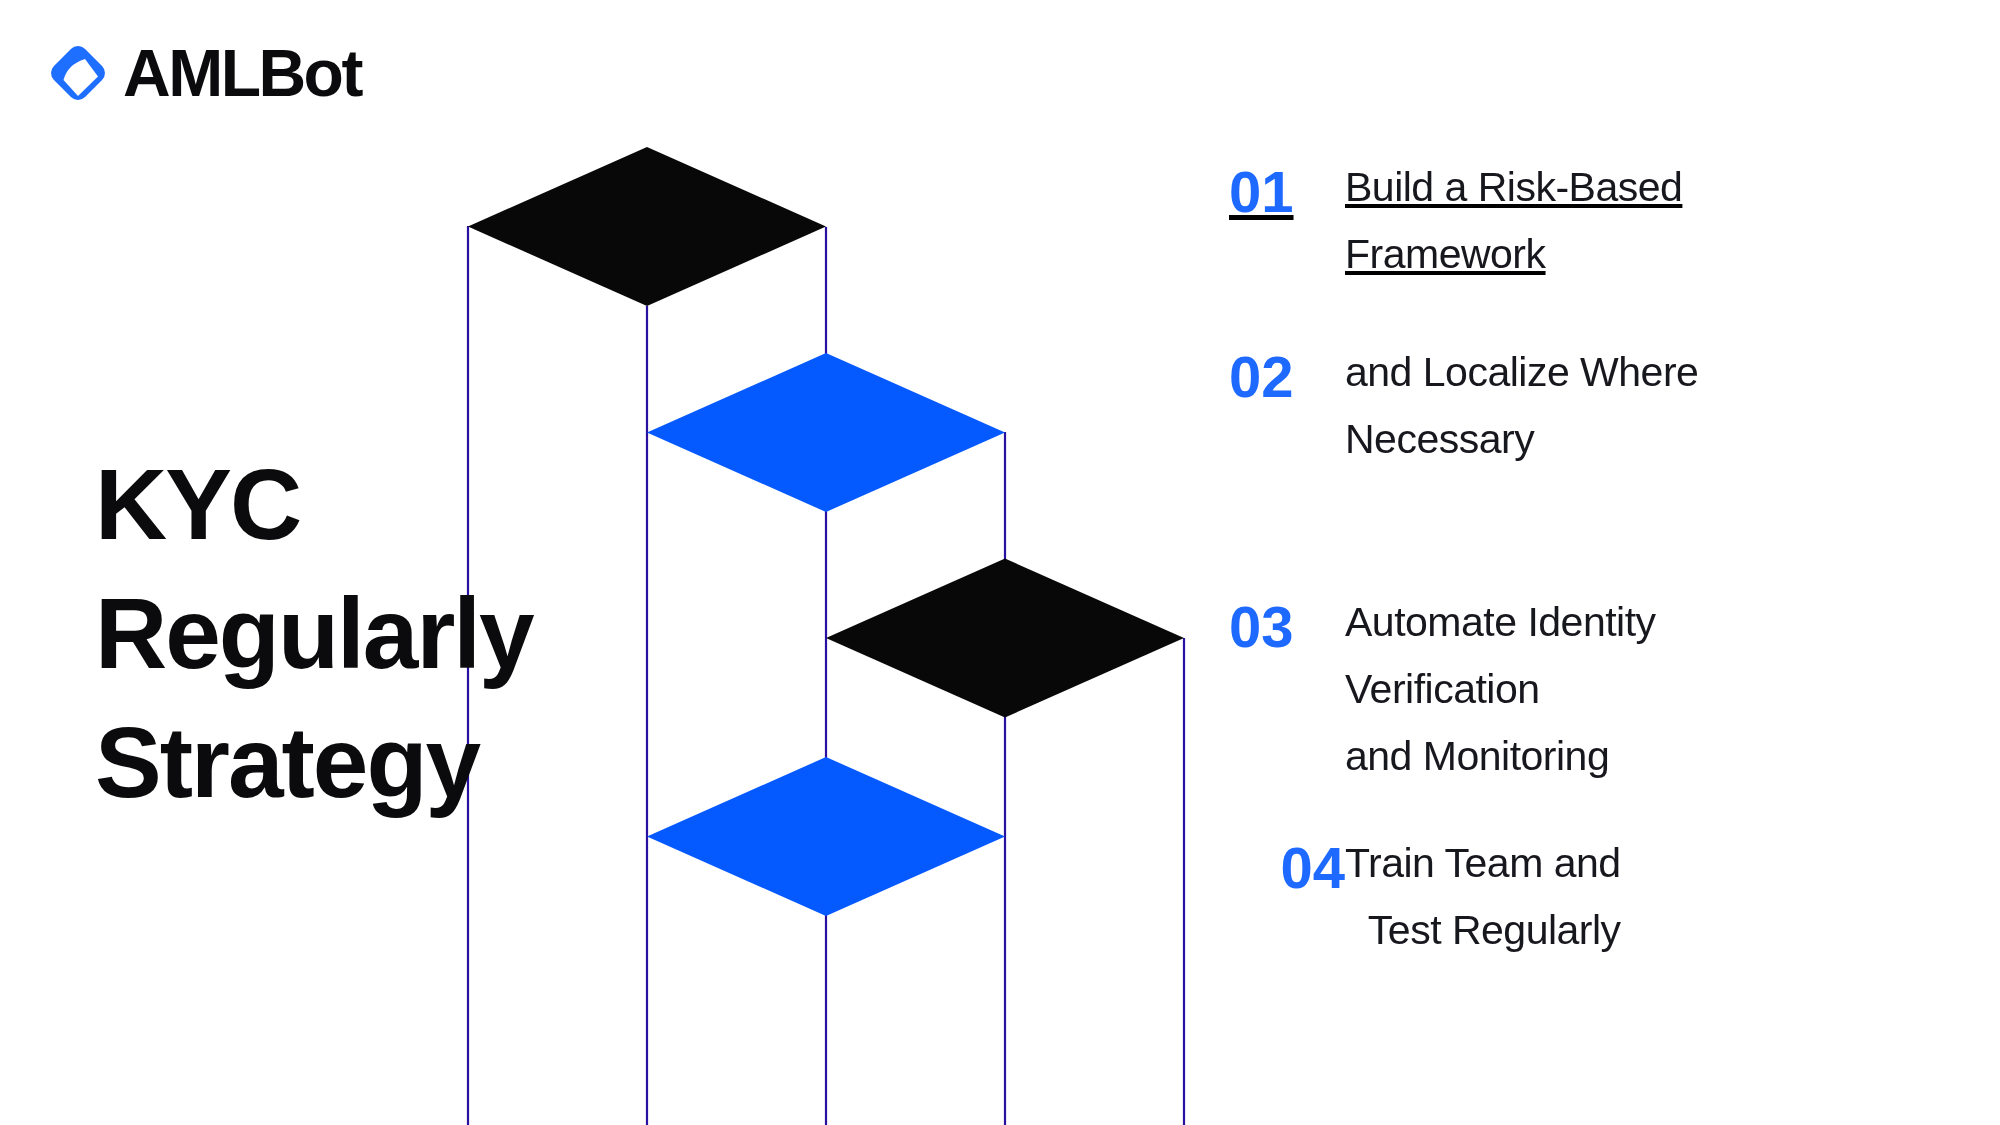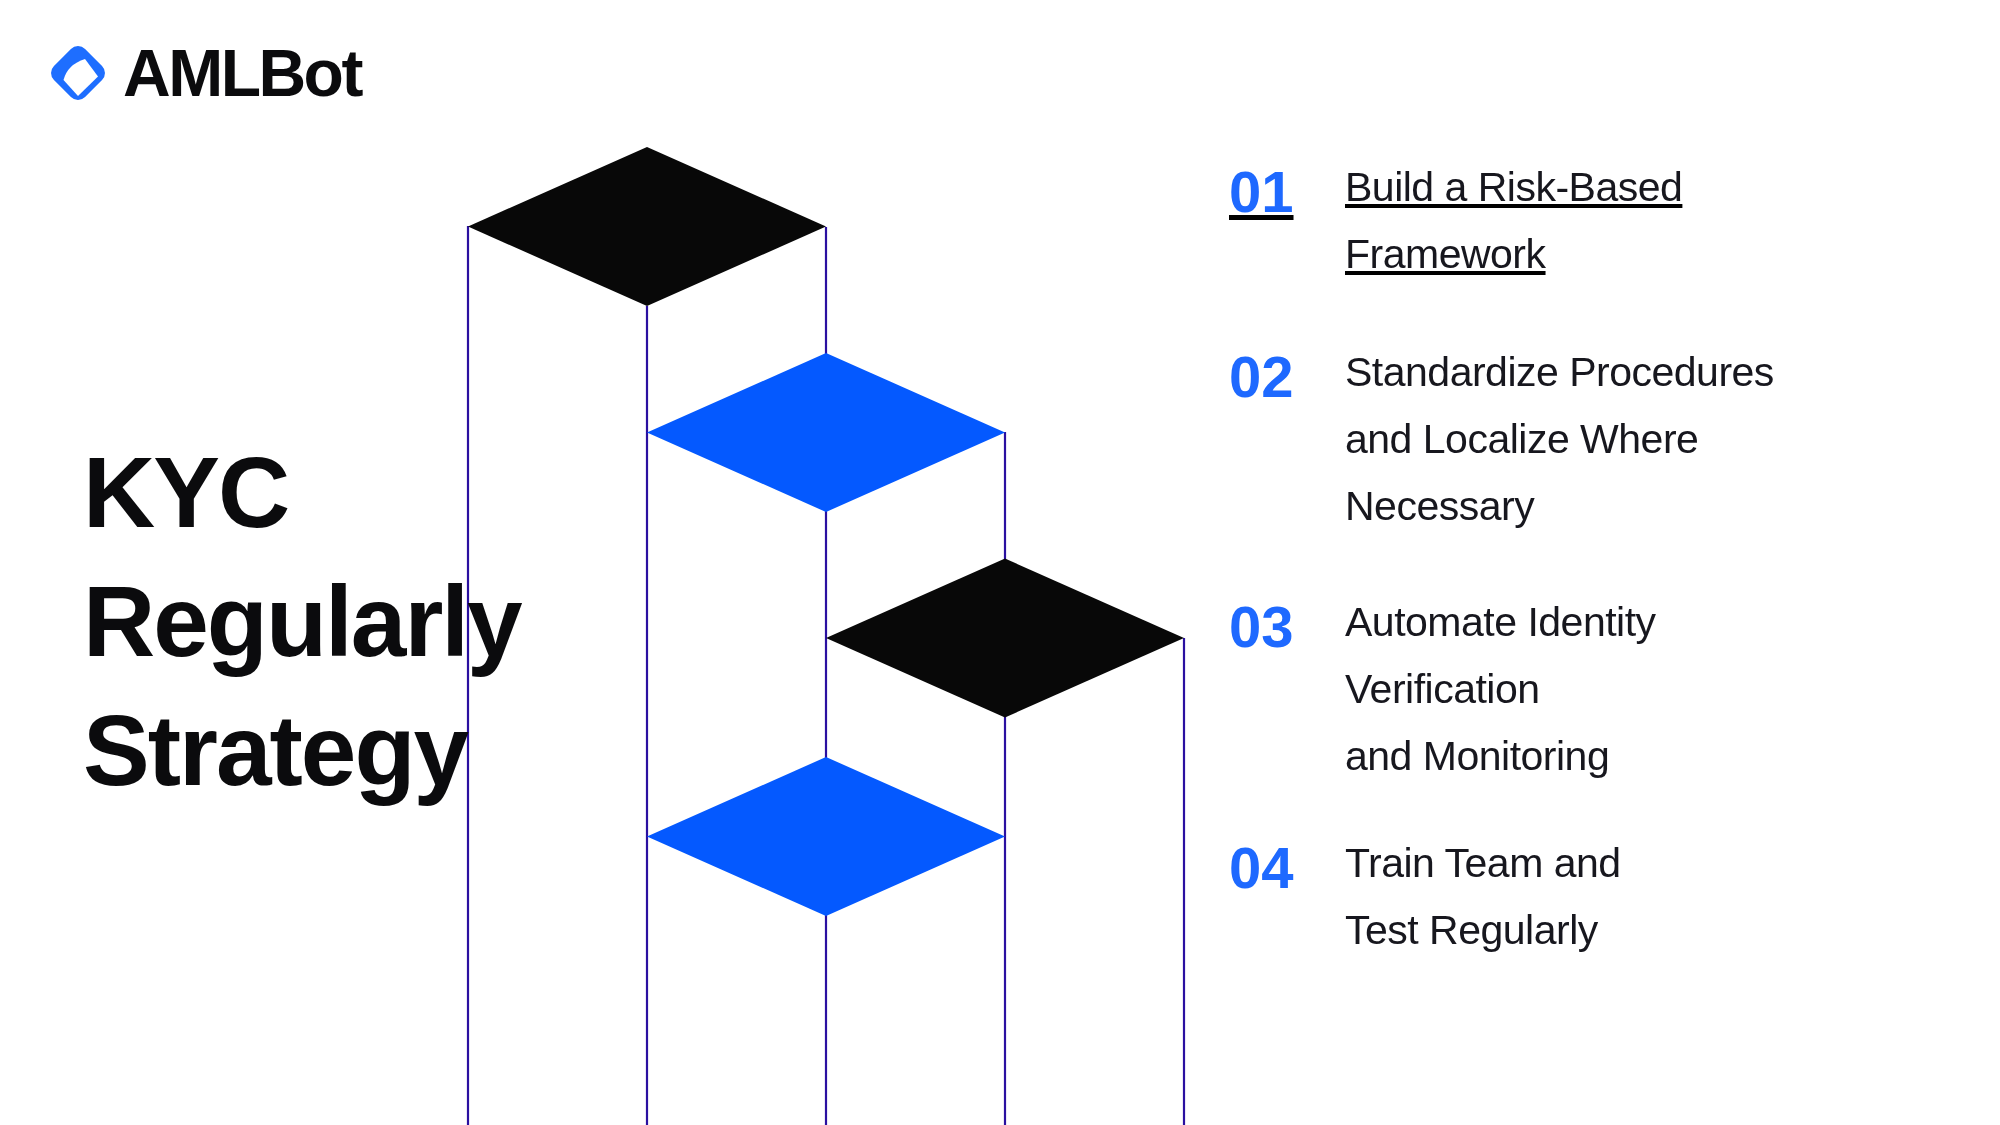--- a/index.html
+++ b/index.html
@@ -45,21 +45,21 @@
     color: var(--title_text, #0b0b0d);
     line-height: 70px;
   }
 
   
   .title {
     position: absolute;
     left: 83px;
     top: 428px;
     z-index: 2;
-    margin: 0;
+    margin: 12px;
     font-size: 100px;
     font-weight: 700;
     letter-spacing: -2px;
     line-height: 129px;
     color: var(--title_text, #0b0b0d);
   }
 
   
   .steps {
     list-style: none;
@@ -87,21 +87,21 @@
     font-size: 41px;
     font-weight: 400;
     line-height: 67px;
     letter-spacing: -0.5px;
     color: var(--body_text, #17171e);
     max-width: 610px;
   }
   .step-1 { top: 154px; text-decoration: underline; }
   .step-2 { top: 339px; }
   .step-3 { top: 589px; }
-  .step-4 { top: 830px; }
+  .step-4 { top: 830px; text-align: right; }
 </style>
 </head>
 <body>
 
 <div class="canvas">
 
   <svg class="diagram-svg" viewBox="0 0 2000 1125">
 
     <line x1="468" y1="226" x2="468" y2="1125" stroke-width="2.2" stroke="#2a10a0"></line>
     <line x1="647" y1="306" x2="647" y2="1125" stroke-width="2.2" stroke="#2a10a0"></line>
@@ -135,21 +135,20 @@
       <div class="step-number">01</div>
       <div class="step-text">
         <div>Build a Risk-Based</div>
         <div>Framework</div>
       </div>
     </li>
 
     <li class="step step-2">
       <div class="step-number">02</div>
       <div class="step-text">
-        <div>Standardize Procedures</div>
         <div>and Localize Where</div>
         <div>Necessary</div>
       </div>
     </li>
 
     <li class="step step-3">
       <div class="step-number">03</div>
       <div class="step-text">
         <div>Automate Identity</div>
         <div>Verification</div>

